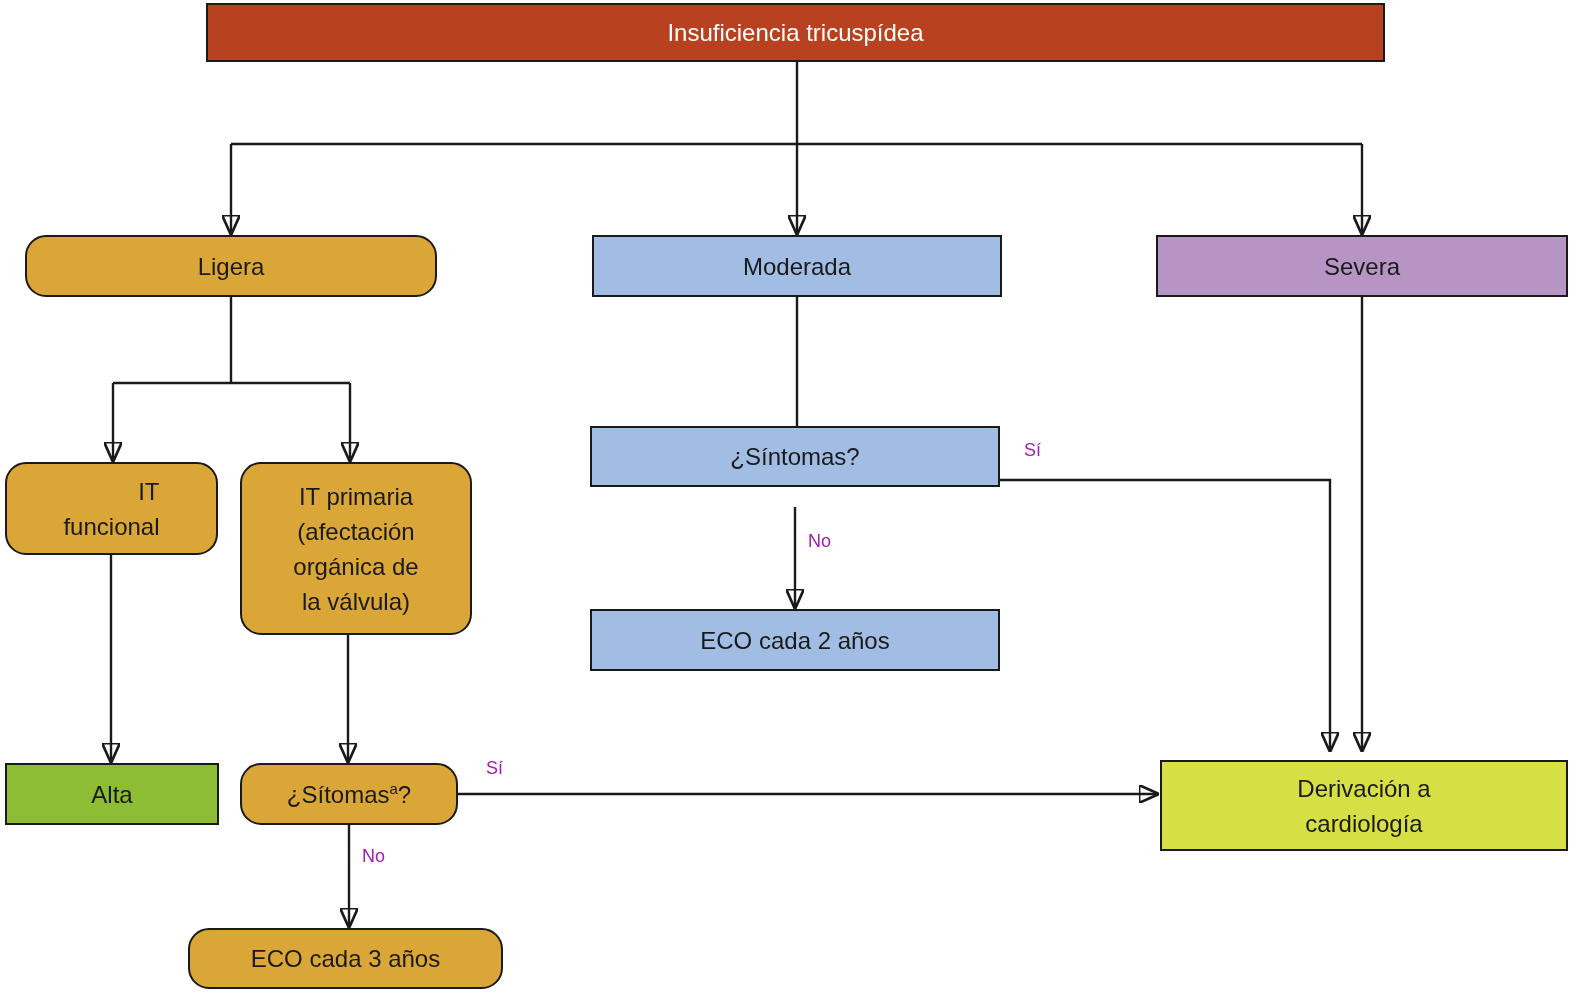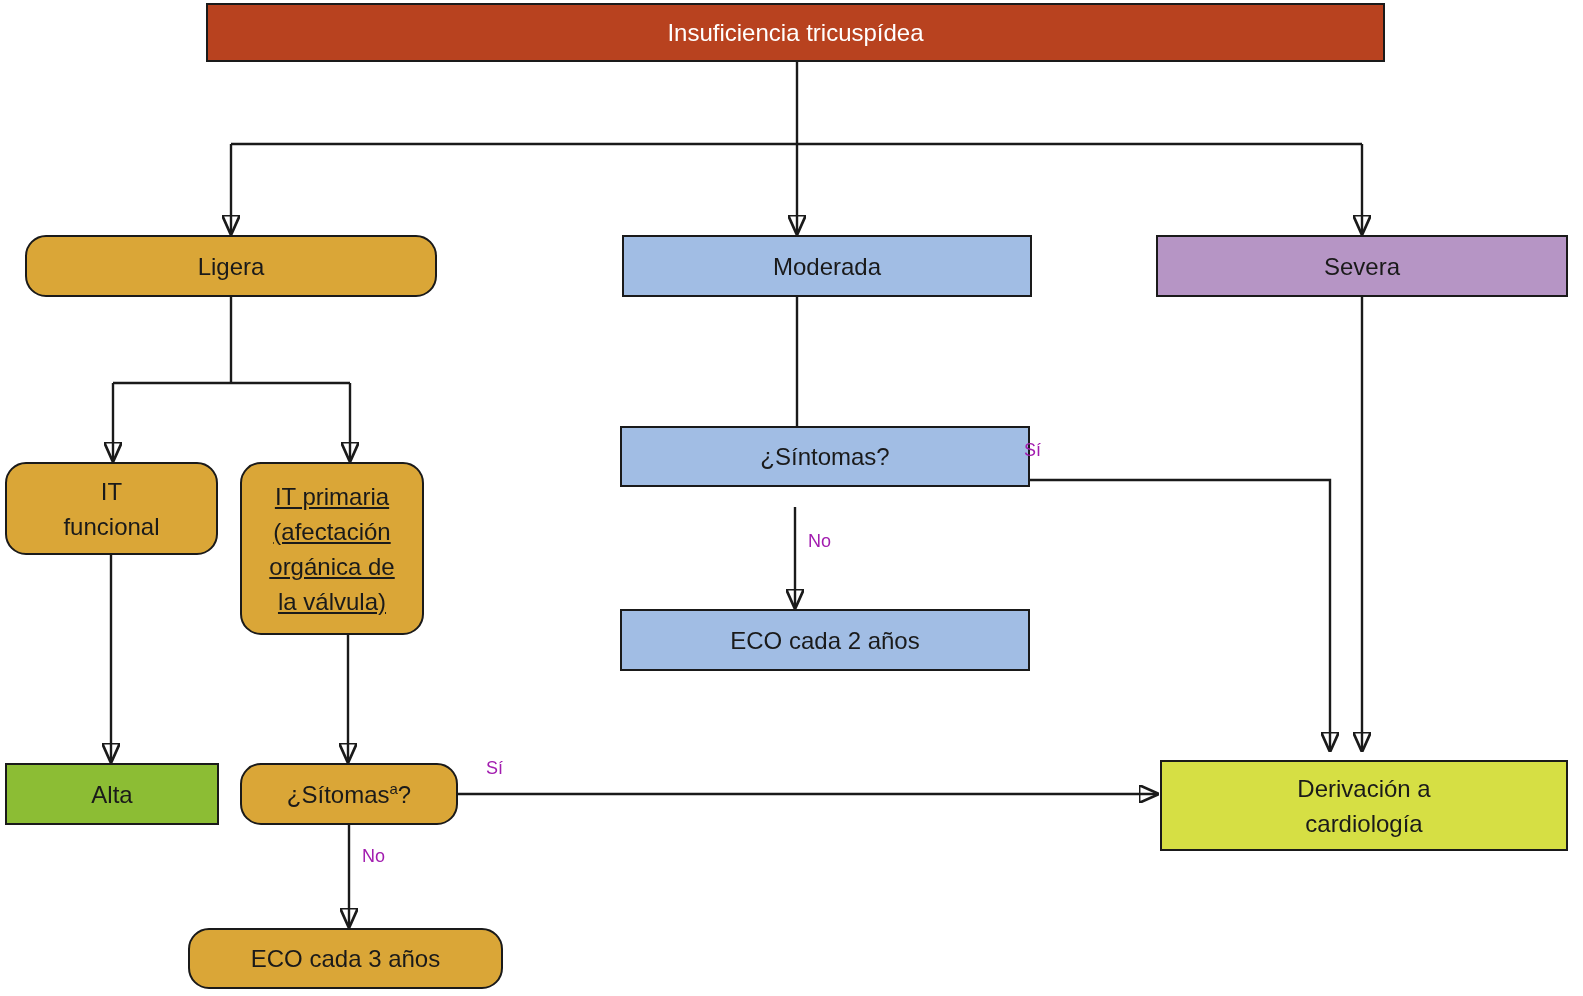--- a/index.html
+++ b/index.html
@@ -26,38 +26,38 @@
     align-items: center;
     justify-content: center;
     text-align: center;
     font-size: 24px;
     line-height: 35px;
     white-space: pre-line;
   }
   .box sup { font-size: 15px; line-height: 0; vertical-align: super; }
   .red    { background: #b8421f; color: #ffffff; }
   .orange { background: #daa637; border-radius: 21px; }
-  .blue   { background: #a1bde4; margin-left: 30px; }
+  .blue   { background: #a1bde4; }
   .purple { background: #b695c5; }
   .green  { background: #8cbd34; }
   .lime   { background: #d6df44; margin-top: 8px; }
 
   .edge-label {
     position: absolute;
     font-size: 18px;
     color: #a21caf;
   }
 
   
   .b-title      { left: 206px; top: 3px;   width: 1179px; height: 59px; }
   .b-ligera     { left: 25px;  top: 235px; width: 412px;  height: 62px; }
   .b-moderada   { left: 592px; top: 235px; width: 410px;  height: 62px; }
   .b-severa     { left: 1156px;top: 235px; width: 412px;  height: 62px; }
-  .b-itfunc     { left: 5px;   top: 462px; width: 213px;  height: 93px; }
-  .b-itprim     { left: 240px; top: 462px; width: 184px;  height: 173px; text-decoration: underline; }
+  .b-itfunc     { left: 5px;   top: 462px; width: 213px;  height: 93px; text-align: right; }
+  .b-itprim     { left: 240px; top: 462px; width: 232px;  height: 173px; }
   .b-sintomas   { left: 590px; top: 426px; width: 410px;  height: 61px; }
   .b-eco2       { left: 590px; top: 609px; width: 410px;  height: 62px; }
   .b-alta       { left: 5px;   top: 763px; width: 214px;  height: 62px; }
   .b-sitomas    { left: 240px; top: 763px; width: 218px;  height: 62px; }
   .b-eco3       { left: 188px; top: 928px; width: 315px;  height: 61px; }
   .b-derivacion { left: 1160px;top: 752px; width: 408px;  height: 91px; }
 
   .l-si-ligera   { left: 486px;  top: 758px; }
   .l-no-ligera   { left: 362px;  top: 846px; }
   .l-si-moderada { left: 1024px; top: 440px; }

